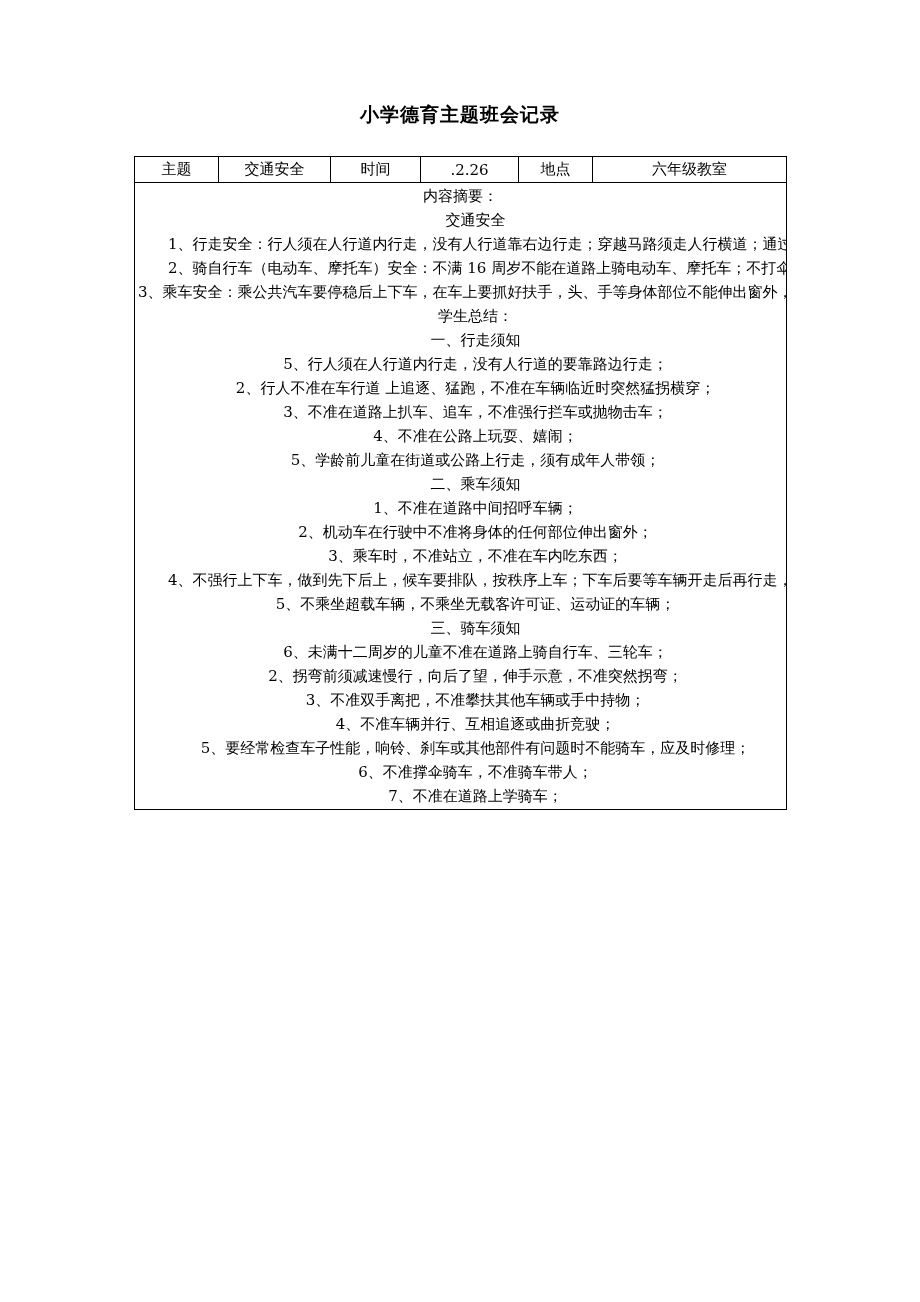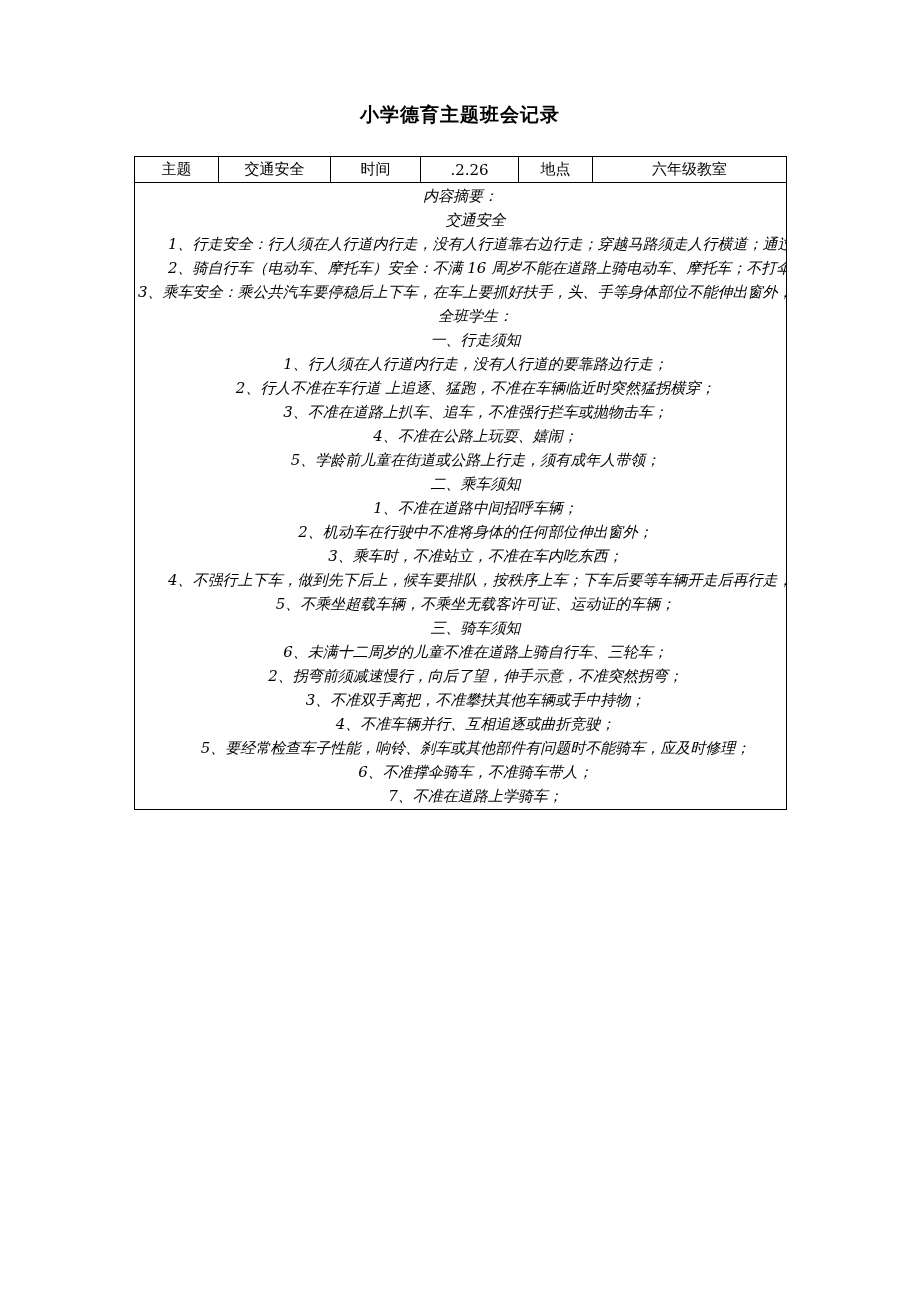--- a/index.html
+++ b/index.html
@@ -42,21 +42,20 @@
     text-align: left;
     vertical-align: top;
     white-space: normal;
     padding: 2px 7px 12px 7px;
     height: auto;
   }
   .content-cell p {
     margin: 0;
     font-size: 15px;
     line-height: 24px;
-    font-style: italic;
   }
   .content-cell p.indent {
     text-indent: 2em;
   }
 </style>
 </head>
 <body>
 
 <div class="page">
 
@@ -80,23 +79,23 @@
         <td>地点</td>
         <td>六年级教室</td>
       </tr>
       <tr>
         <td class="content-cell" colspan="6">
             <p>内容摘要：</p>
             <p class="indent">交通安全</p>
             <p class="indent">1、行走安全：行人须在人行道内行走，没有人行道靠右边行走；穿越马路须走人行横道；通过有交通信号控制的人行道，须遵守信号的规定；通过没有交通信号控制的人行道，要左顾右盼，注意来往车辆，不准追逐、奔跑; 没有行人横道的，须直行通过，不准在车辆临近时突然横穿; 有人行过街天桥或地道的，须走人行过街天桥或地道; 不准爬越马路边和路中的护栏、隔离栏，不准在道路上扒车、追车、强行拦车或抛物击车。</p>
             <p class="indent">2、骑自行车（电动车、摩托车）安全：不满 16 周岁不能在道路上骑电动车、摩托车；不打伞骑车；不脱手骑车；不骑车带人；不骑“病”车；不骑快车；不与机动车抢道；不平行骑车；不在恶劣天气骑车。</p>
             <p>3、乘车安全：乘公共汽车要停稳后上下车，在车上要抓好扶手，头、手等身体部位不能伸出窗外，管好身边物品，防止扒窃; 乘高速汽车要系安全带; 不乘超载车。</p>
-            <p class="indent">全班学生：</p>
+            <p class="indent">学生总结：</p>
             <p class="indent">一、行走须知</p>
-            <p class="indent">1、行人须在人行道内行走，没有人行道的要靠路边行走；</p>
+            <p class="indent">5、行人须在人行道内行走，没有人行道的要靠路边行走；</p>
             <p class="indent">2、行人不准在车行道 上追逐、猛跑，不准在车辆临近时突然猛拐横穿；</p>
             <p class="indent">3、不准在道路上扒车、追车，不准强行拦车或抛物击车；</p>
             <p class="indent">4、不准在公路上玩耍、嬉闹；</p>
             <p class="indent">5、学龄前儿童在街道或公路上行走，须有成年人带领；</p>
             <p class="indent">二、乘车须知</p>
             <p class="indent">1、不准在道路中间招呼车辆；</p>
             <p class="indent">2、机动车在行驶中不准将身体的任何部位伸出窗外；</p>
             <p class="indent">3、乘车时，不准站立，不准在车内吃东西；</p>
             <p class="indent">4、不强行上下车，做到先下后上，候车要排队，按秩序上车；下车后要等车辆开走后再行走，如要穿越马路，一定要确保安全的情况下穿行；</p>
             <p class="indent">5、不乘坐超载车辆，不乘坐无载客许可证、运动证的车辆；</p>

